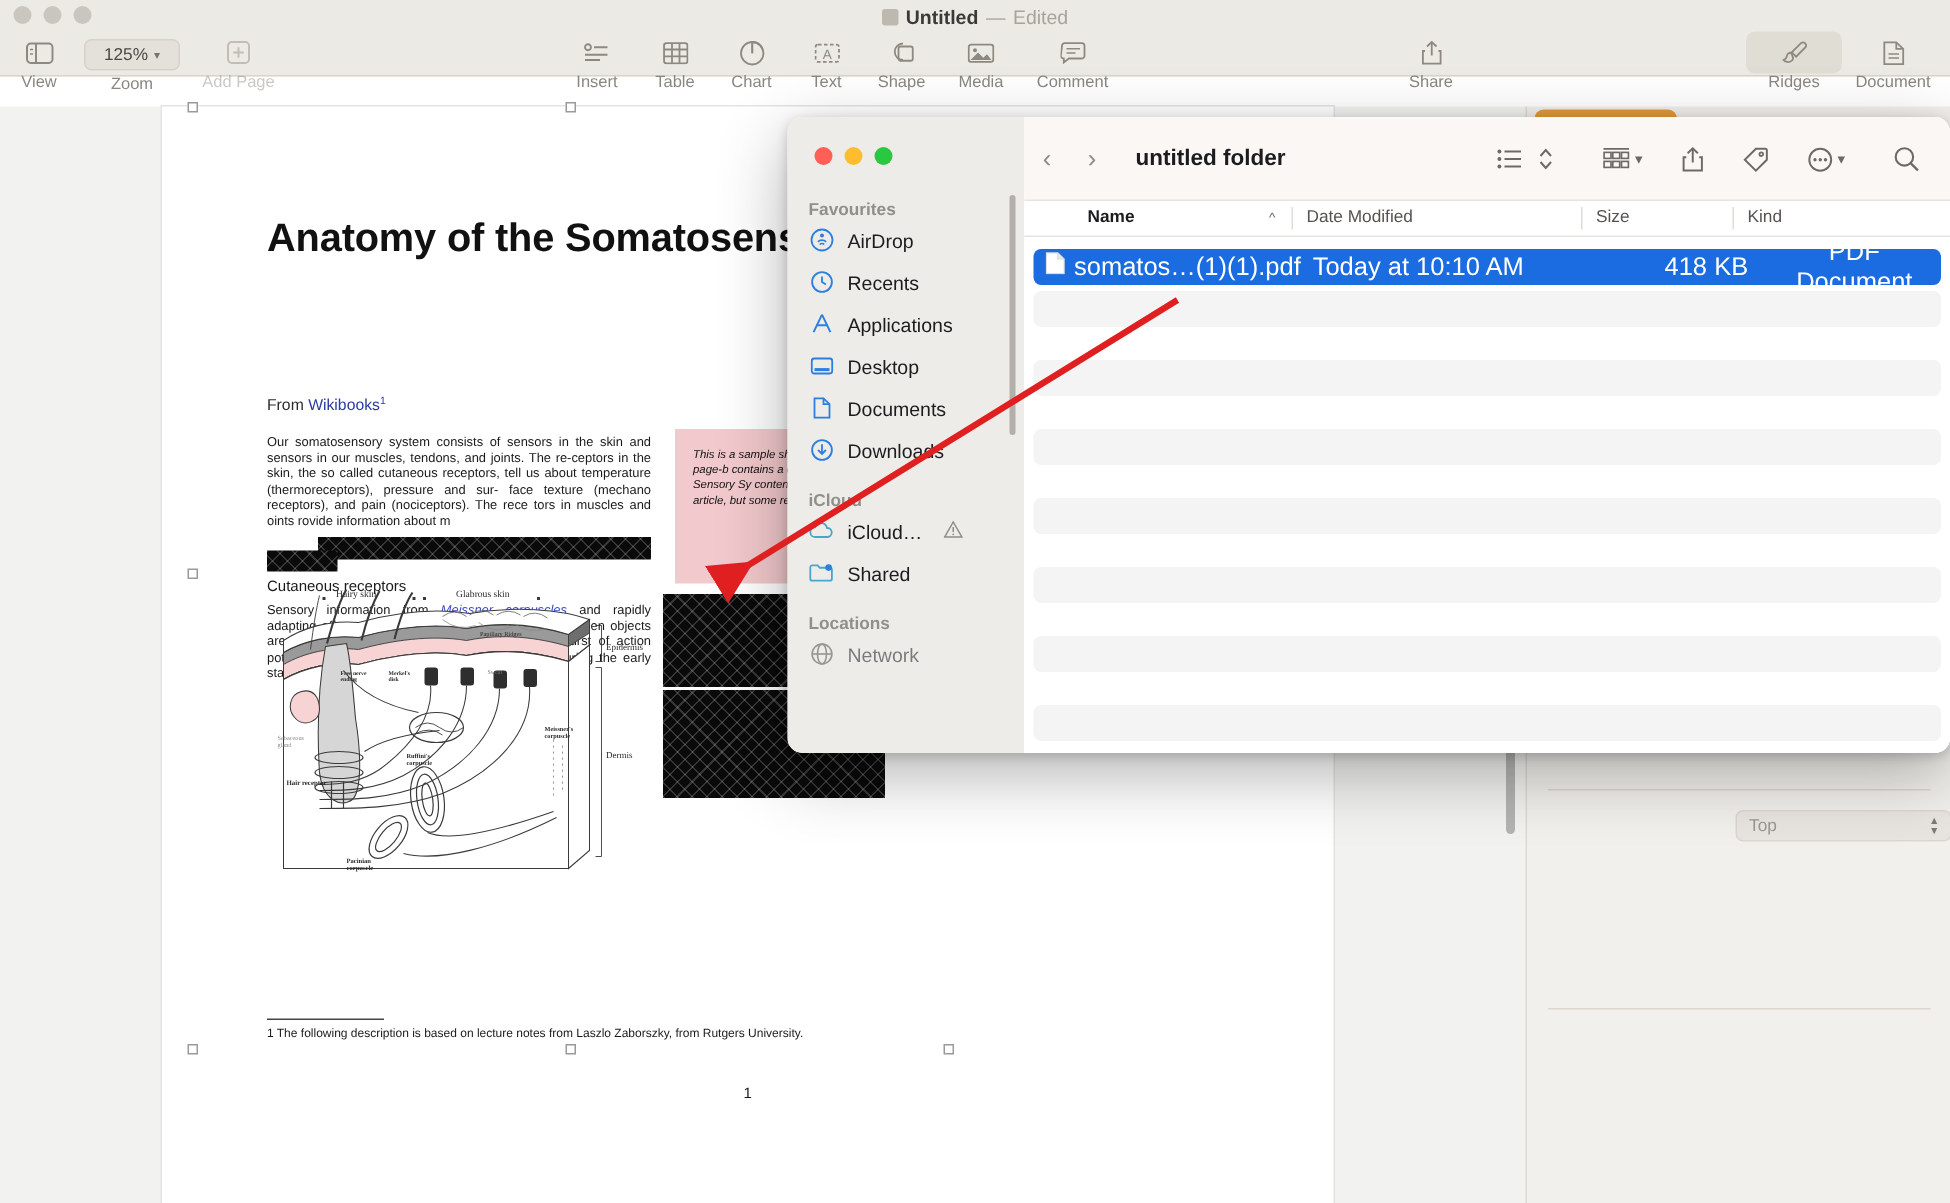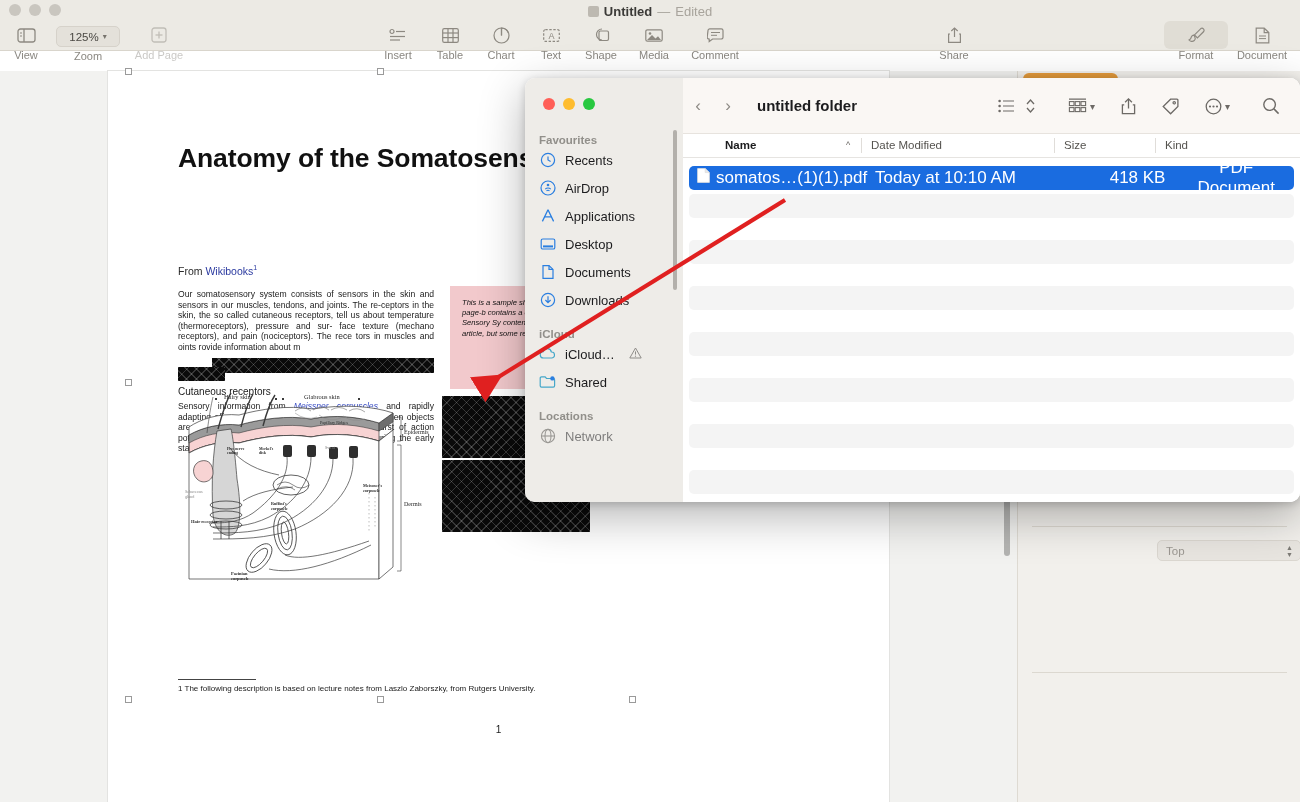--- a/index.html
+++ b/index.html
@@ -389,21 +389,21 @@
 
       <div class="format-btn-bg"></div>
 
       <div class="tb-item" style="left:1167px;">
         <span class="ti">
           <svg width="17" height="17" viewBox="0 0 17 17">
               <path d="M12.8 1.6 a2.1 2.1 0 0 1 2.9 2.9 L9.4 10.8 L6.5 7.9 Z" fill="none" stroke="#8d8981" stroke-width="1.2"></path>
               <path d="M6.2 8.2 a2.6 2.6 0 0 0 -3 2.2 c-.2 1.4 -1.2 2.2 -2.2 2.6 1 1.4 3.6 1.9 5.3 .6 a2.6 2.6 0 0 0 .7 -3.2 z" fill="none" stroke="#8d8981" stroke-width="1.2"></path>
             </svg>
         </span>
-        <span class="tl">Format</span>
+        <span class="tl">Ridges</span>
       </div>
 
       <div class="tb-item" style="left:1233px;">
         <span class="ti">
           <svg width="15" height="17" viewBox="0 0 15 17">
               <path d="M1.2 1.2 h8 l4.6 4.4 v10.2 h-12.6 z" fill="none" stroke="#8d8981" stroke-width="1.2"></path>
               <path d="M9.2 1.2 v4.4 h4.6" fill="none" stroke="#8d8981" stroke-width="1.2"></path>
               <line x1="4" y1="9" x2="11" y2="9" stroke="#8d8981" stroke-width="1"></line>
               <line x1="4" y1="11.6" x2="11" y2="11.6" stroke="#8d8981" stroke-width="1"></line>
             </svg>
@@ -579,37 +579,37 @@
         <span class="y"></span>
         <span class="g"></span>
       </div>
 
       <div style="position:absolute; left:0; top:56px; width:158px;">
         <div class="f-sec-title">Favourites</div>
 
         <div class="f-row">
           <span class="f-ico">
             <svg width="16" height="16" viewBox="0 0 16 16">
-                <circle cx="8" cy="8" r="6.6" fill="none" stroke="#2b7fe0" stroke-width="1.2"></circle>
-                <path d="M8 4.4 V8 L10.6 9.6" fill="none" stroke="#2b7fe0" stroke-width="1.2"></path>
-              </svg>
-          </span>
-          <span>Recents</span>
-        </div>
-
-        <div class="f-row">
-          <span class="f-ico">
-            <svg width="16" height="16" viewBox="0 0 16 16">
                 <circle cx="8" cy="8" r="7" fill="none" stroke="#2b7fe0" stroke-width="1.2"></circle>
                 <path d="M5.2 9.2 a4 4 0 0 1 5.6 0" fill="none" stroke="#2b7fe0" stroke-width="1.1"></path>
                 <path d="M6.5 11 a2 2 0 0 1 3 0" fill="none" stroke="#2b7fe0" stroke-width="1.1"></path>
                 <circle cx="8" cy="5" r="1.3" fill="#2b7fe0"></circle>
               </svg>
           </span>
           <span>AirDrop</span>
+        </div>
+
+        <div class="f-row">
+          <span class="f-ico">
+            <svg width="16" height="16" viewBox="0 0 16 16">
+                <circle cx="8" cy="8" r="6.6" fill="none" stroke="#2b7fe0" stroke-width="1.2"></circle>
+                <path d="M8 4.4 V8 L10.6 9.6" fill="none" stroke="#2b7fe0" stroke-width="1.2"></path>
+              </svg>
+          </span>
+          <span>Recents</span>
         </div>
 
         <div class="f-row">
           <span class="f-ico">
             <svg width="16" height="16" viewBox="0 0 16 16">
                 <path d="M8 1.8 L13.6 13.4 M8 1.8 L2.4 13.4" fill="none" stroke="#2b7fe0" stroke-width="1.3"></path>
                 <path d="M4.4 8.8 H11.6" fill="none" stroke="#2b7fe0" stroke-width="1.3"></path>
               </svg>
           </span>
           <span>Applications</span>

